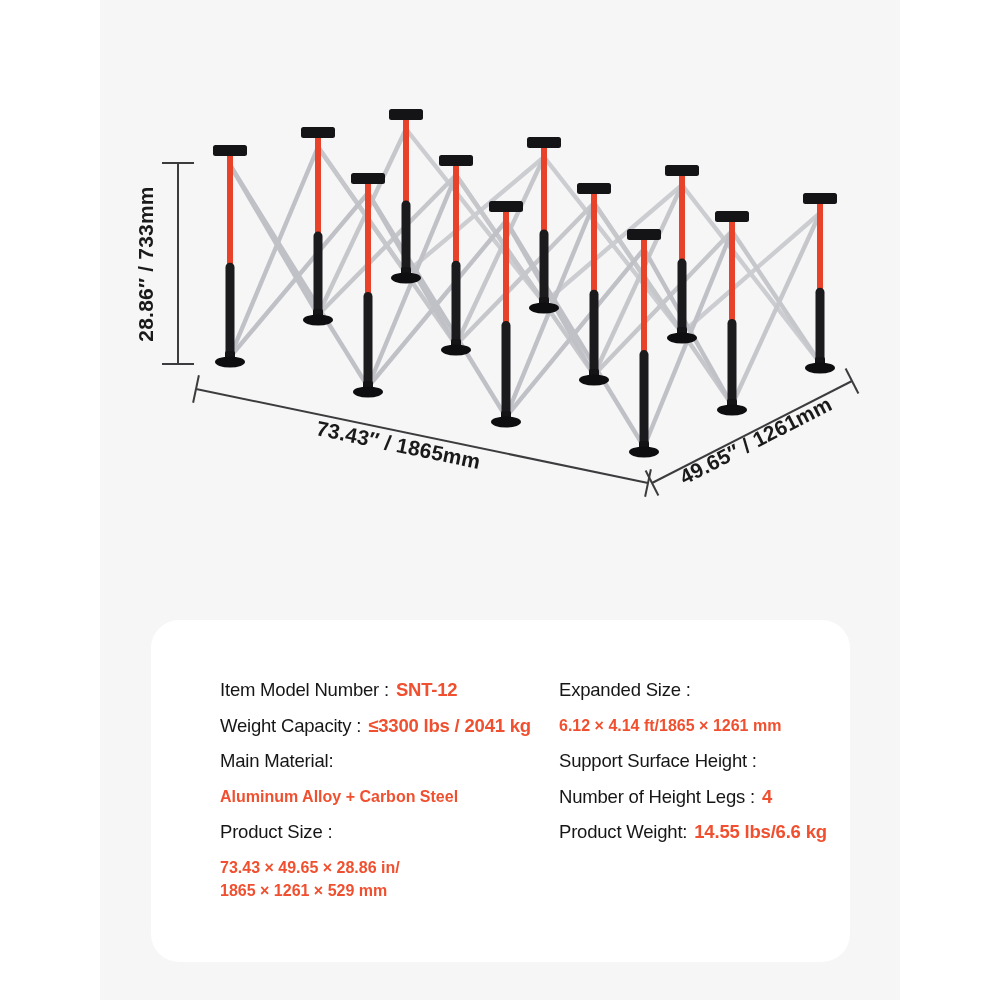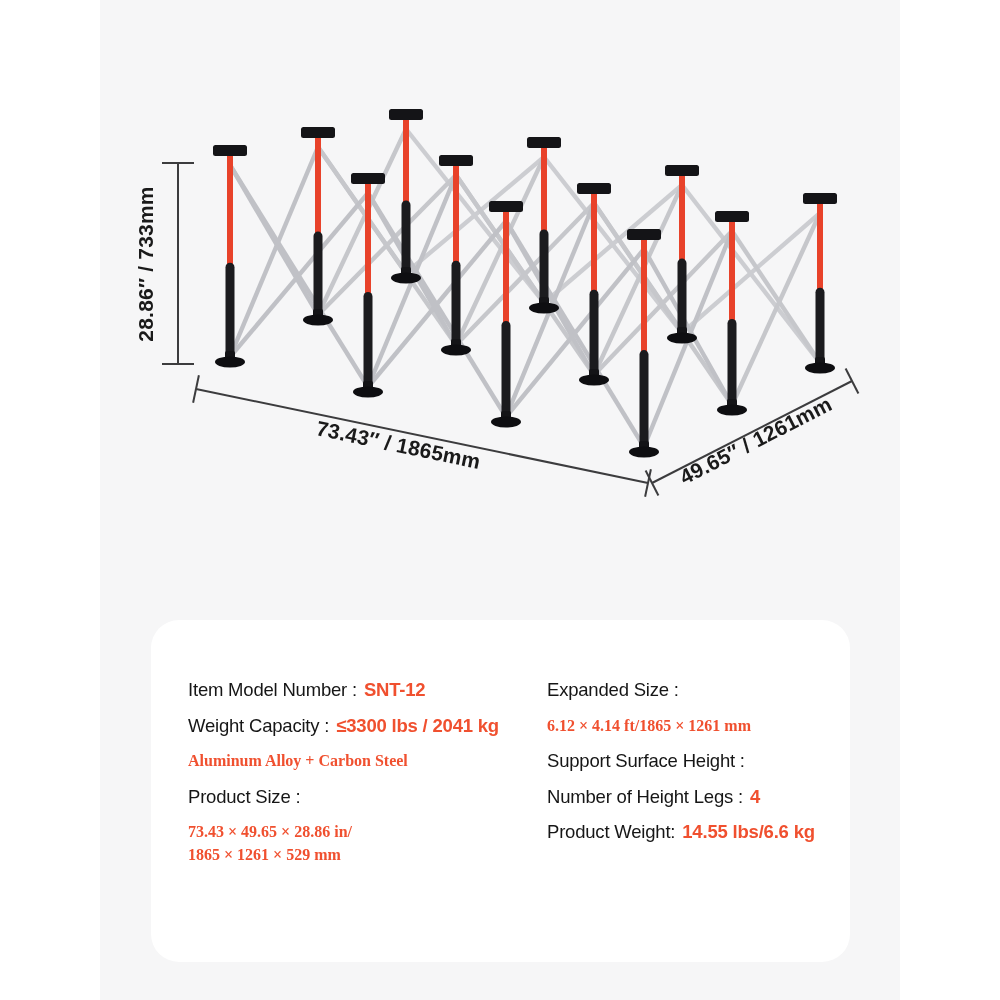--- a/index.html
+++ b/index.html
@@ -8,29 +8,29 @@
     background:#ffffff;
     font-family:"Liberation Sans","DejaVu Sans",sans-serif;
   }
   .band{position:absolute;left:100px;top:0;width:800px;height:1000px;background:#F6F6F7;}
   .scene{position:absolute;left:0;top:0;}
   .dim-text{font-weight:700;font-size:21px;fill:#1A1A1A;letter-spacing:0.2px;}
   .card{
     position:absolute;left:151px;top:620px;width:699px;height:342px;
     background:#FFFFFF;border-radius:28px;box-sizing:border-box;
   }
-  .col{position:absolute;top:58px;}
+  .col{position:absolute;top:58px;margin-left:32px;}
   .col.left{left:37px;}
-  .col.right{left:396px;}
+  .col.right{left:376px;}
   .spec-line{line-height:23px;margin-bottom:12.5px;white-space:nowrap;
     font-size:18.5px;letter-spacing:-0.2px;color:var(--txt,#161616);}
   .spec-line .spec-value{margin-left:7px;}
   .spec-value{color:var(--accent,#F0502F);font-weight:700;}
   .value-block{margin-bottom:12.5px;}
-  .value-block .spec-value{margin-left:0;display:block;line-height:23px;font-family:Liberation Serif, serif;}
+  .value-block .spec-value{margin-left:0;display:block;line-height:23px;}
 </style>
 </head>
 <body style="--accent: #F0502F; --txt: #161616;">
 
 <div class="page-root">
   <div class="band"></div>
 
   <svg class="scene" width="1000" height="620" viewBox="0 0 1000 620">
     <g id="scene-legs">
         <line x1="406" y1="129" x2="544" y2="303" stroke="#CCCDD1" stroke-width="4.4"></line>
@@ -143,20 +143,21 @@
       <text class="dim-text" text-anchor="middle" transform="translate(153,264) rotate(-90)">28.86″ / 733mm</text>
       <text class="dim-text" text-anchor="middle" transform="translate(397,452) rotate(11.8)">73.43″ / 1865mm</text>
       <text class="dim-text" text-anchor="middle" transform="translate(759,447) rotate(-27)">49.65″ / 1261mm</text>
     </g>
   </svg>
 
   <div class="card">
     <div class="col left" id="col-left">
         <div class="spec-line"><span class="spec-label">Item Model Number :</span><span class="spec-value">SNT-12</span></div>
         <div class="spec-line"><span class="spec-label">Weight Capacity :</span><span class="spec-value">≤3300 lbs / 2041 kg</span></div>
+        <div class="spec-line">Main Material:</div>
         <div class="value-block">
           <div class="spec-value">Aluminum Alloy + Carbon Steel</div>
         </div>
         <div class="spec-line">Product Size :</div>
         <div class="value-block">
           <div class="spec-value">73.43 × 49.65 × 28.86 in/</div>
           <div class="spec-value">1865 × 1261 × 529 mm</div>
         </div>
       </div>
     <div class="col right" id="col-right">

